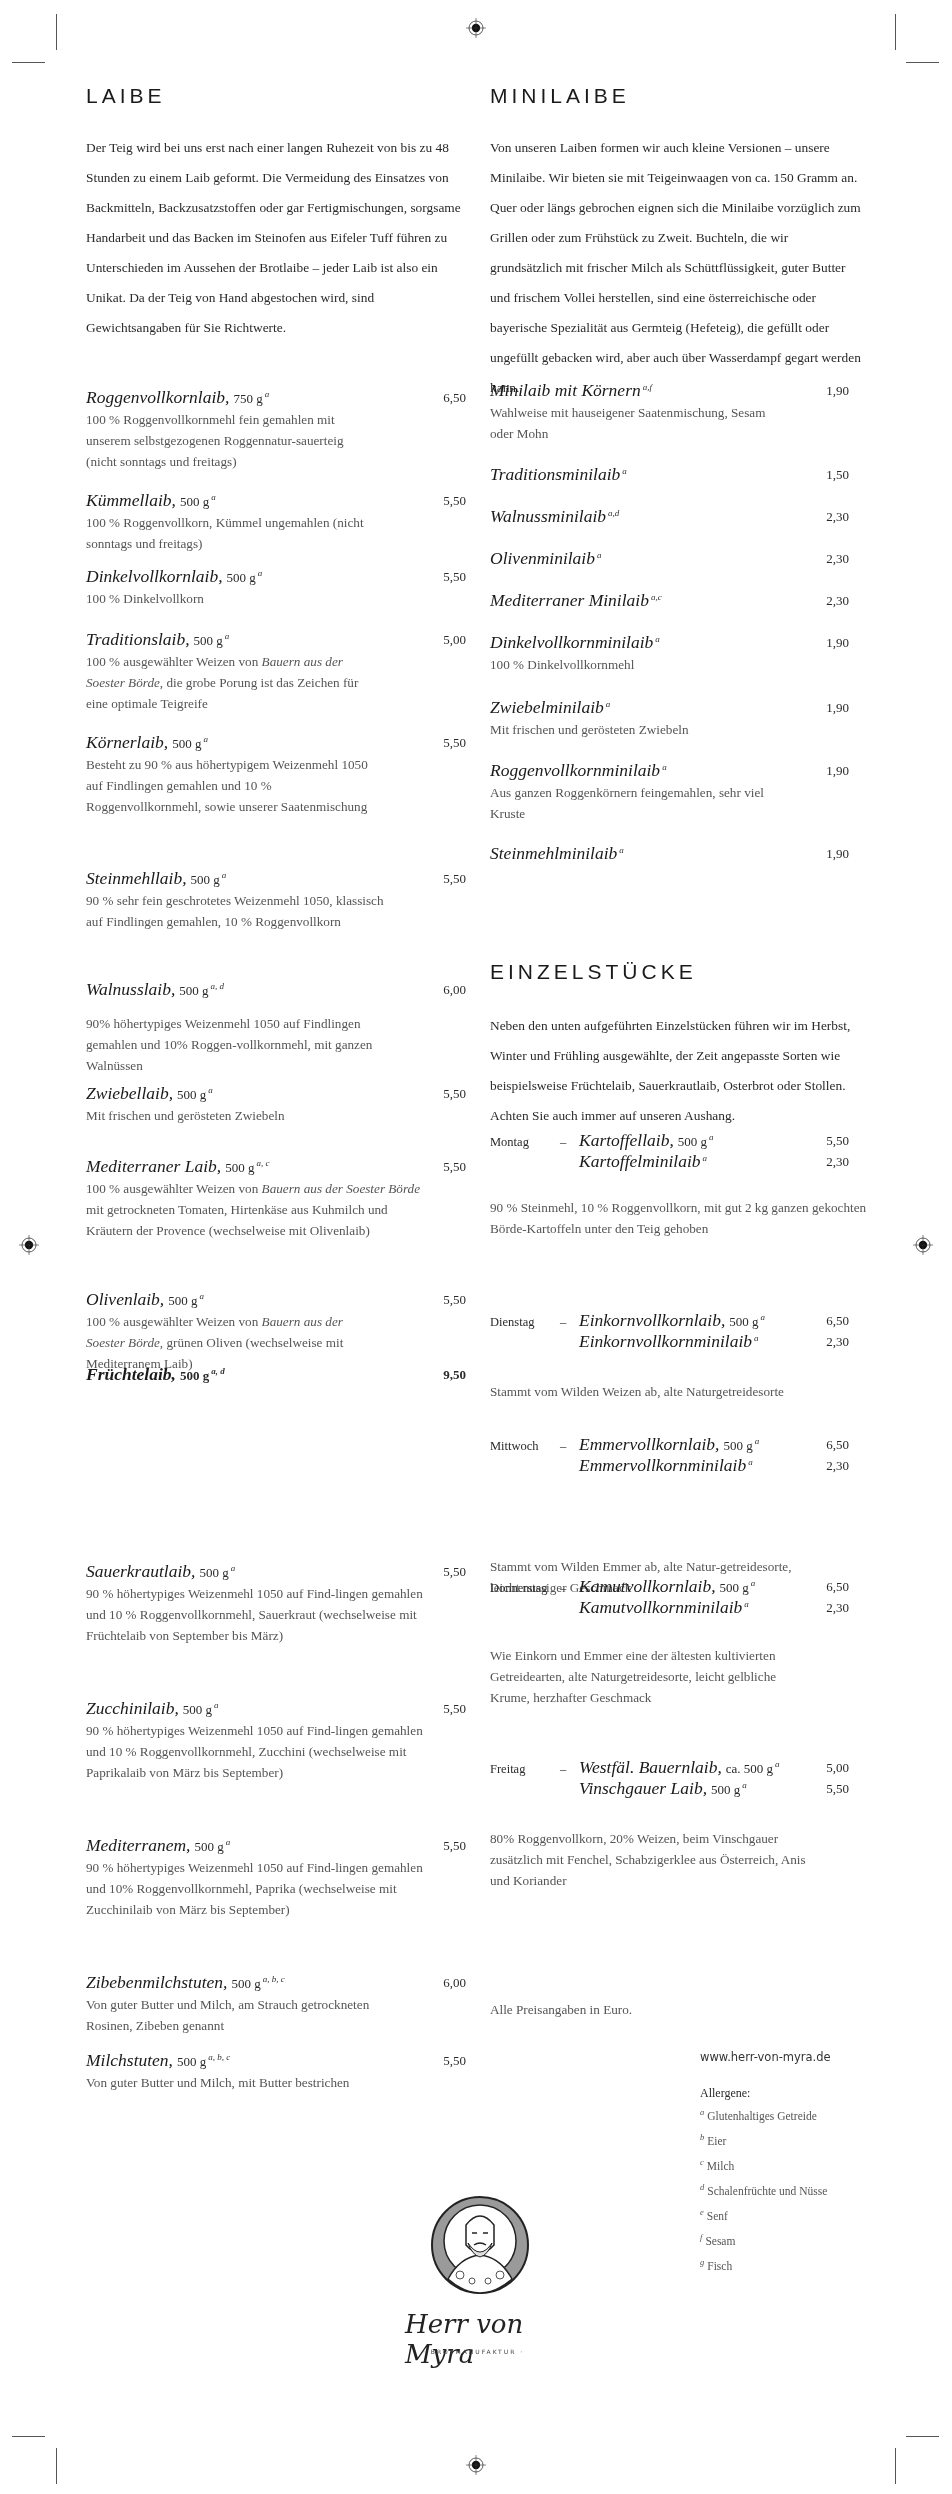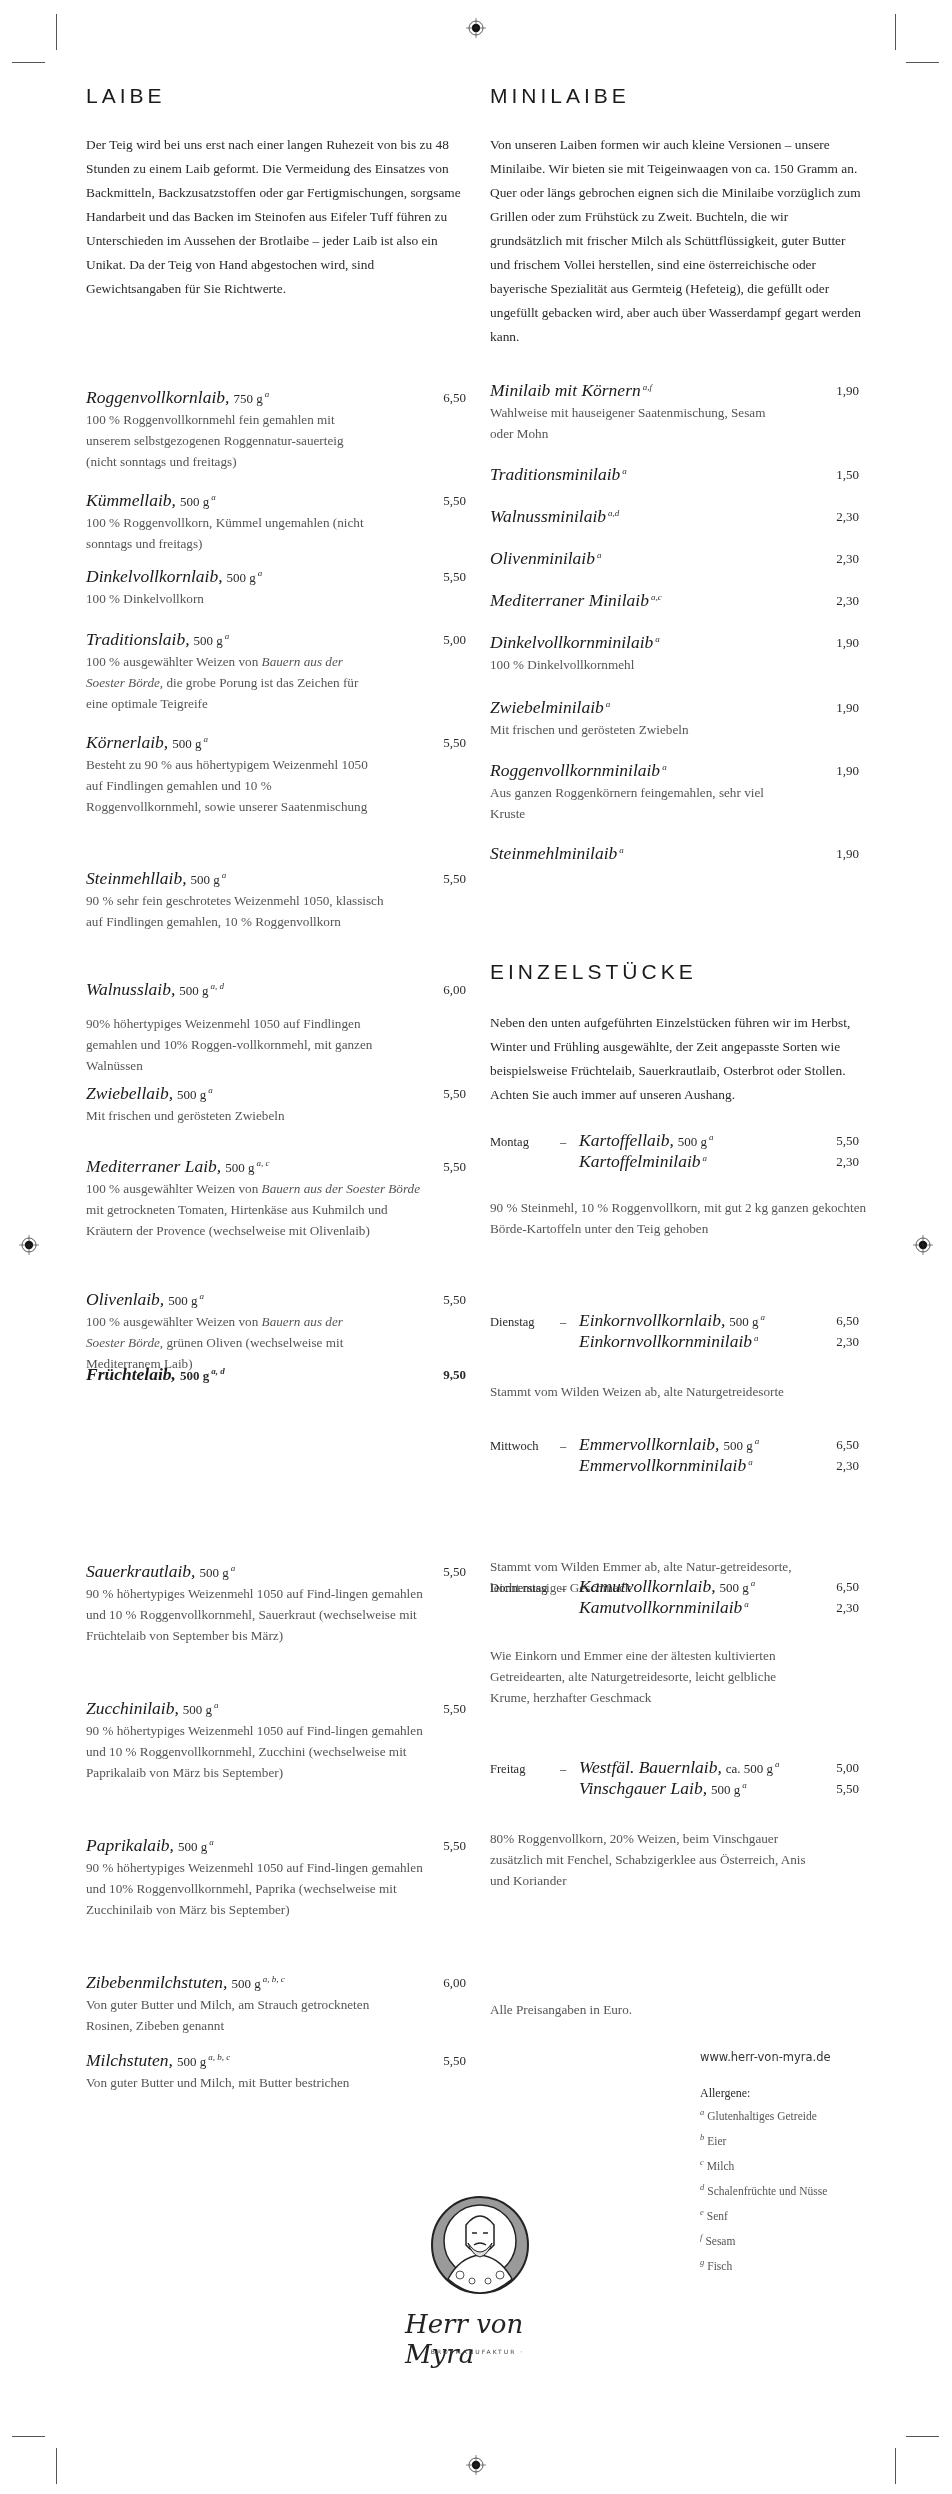--- a/index.html
+++ b/index.html
@@ -11,33 +11,33 @@
 
   .col { position: absolute; top: 0; }
   .col-left { left: 86px; width: 380px; }
   .col-right { left: 490px; width: 375px; }
 
   .section-title {
     position: absolute;
     font-family: Liberation Sans, sans-serif;
     font-weight: 300; font-size: 21px; letter-spacing: 4px; color: #1a1a1a;
   }
-  .intro { position: absolute; font-size: 13.4px; line-height: 24px; color: #2a2a2a; }
+  .intro { position: absolute; font-size: 13.4px; line-height: 30px; color: #2a2a2a; }
 
   .item { position: absolute; width: 100%; }
   .item-head { position: relative; height: 22px; white-space: nowrap; }
   .item-name { font-style: italic; font-size: 17.5px; color: #1a1a1a; }
   .item-weight { font-size: 13px; color: #2a2a2a; }
   .item-sup { font-style: italic; font-size: 9px; vertical-align: 6px; color: #333; margin-left: 2px; }
   .item-price { position: absolute; right: 0; top: 3px; font-size: 13px; color: #2a2a2a; }
   .item-desc { font-size: 13.2px; line-height: 21px; color: #555; }
   .item-desc i { font-style: italic; }
 
   .col-left .item-price { right: 0; }
-  .col-right .item-price { right: 6px; margin-left: 8px; }
+  .col-right .item-price { right: 16px; margin-left: 8px; }
 
   .day-block { position: absolute; width: 100%; }
   .day-row { position: relative; height: 21px; white-space: nowrap; }
   .day-label { position: absolute; left: 0; top: 5px; font-size: 12.5px; color: #2a2a2a; }
   .day-dash { position: absolute; left: 70px; top: 5px; font-size: 12.5px; color: #2a2a2a; }
   .day-item { position: absolute; left: 89px; top: 0; }
   .day-desc { position: absolute; font-size: 13.2px; line-height: 21px; color: #555; }
 
   .note { position: absolute; font-size: 13.2px; color: #555; }
   .website { position: absolute; font-family: "DejaVu Sans", "Liberation Sans", sans-serif; font-size: 11.5px; color: #333; }
@@ -136,21 +136,21 @@
       </div>
       <div class="item" style="top: 1561px;">
         <div class="item-head"><span class="item-name">Sauerkrautlaib,</span> <span class="item-weight">500 g</span><sup class="item-sup">a</sup><span class="item-price">5,50</span></div>
         <div class="item-desc" style="width: 345px;">90 % höhertypiges Weizenmehl 1050 auf Find-lingen gemahlen und 10 % Roggenvollkornmehl, Sauerkraut (wechselweise mit Früchtelaib von September bis März)</div>
       </div>
       <div class="item" style="top: 1698px;">
         <div class="item-head"><span class="item-name">Zucchinilaib,</span> <span class="item-weight">500 g</span><sup class="item-sup">a</sup><span class="item-price">5,50</span></div>
         <div class="item-desc" style="width: 345px;">90 % höhertypiges Weizenmehl 1050 auf Find-lingen gemahlen und 10 % Roggenvollkornmehl, Zucchini (wechselweise mit Paprikalaib von März bis September)</div>
       </div>
       <div class="item" style="top: 1835px;">
-        <div class="item-head"><span class="item-name">Paprikalaib,</span> <span class="item-weight">500 g</span><sup class="item-sup">a</sup><span class="item-price">5,50</span></div>
+        <div class="item-head"><span class="item-name">Mediterranem,</span> <span class="item-weight">500 g</span><sup class="item-sup">a</sup><span class="item-price">5,50</span></div>
         <div class="item-desc" style="width: 345px;">90 % höhertypiges Weizenmehl 1050 auf Find-lingen gemahlen und 10% Roggenvollkornmehl, Paprika (wechselweise mit Zucchinilaib von März bis September)</div>
       </div>
       <div class="item" style="top: 1972px;">
         <div class="item-head"><span class="item-name">Zibebenmilchstuten,</span> <span class="item-weight">500 g</span><sup class="item-sup">a, b, c</sup><span class="item-price">6,00</span></div>
         <div class="item-desc" style="width: 290px;">Von guter Butter und Milch, am Strauch getrockneten Rosinen, Zibeben genannt</div>
       </div>
       <div class="item" style="top: 2050px;">
         <div class="item-head"><span class="item-name">Milchstuten,</span> <span class="item-weight">500 g</span><sup class="item-sup">a, b, c</sup><span class="item-price">5,50</span></div>
         <div class="item-desc" style="width: 290px;">Von guter Butter und Milch, mit Butter bestrichen</div>
       </div>

